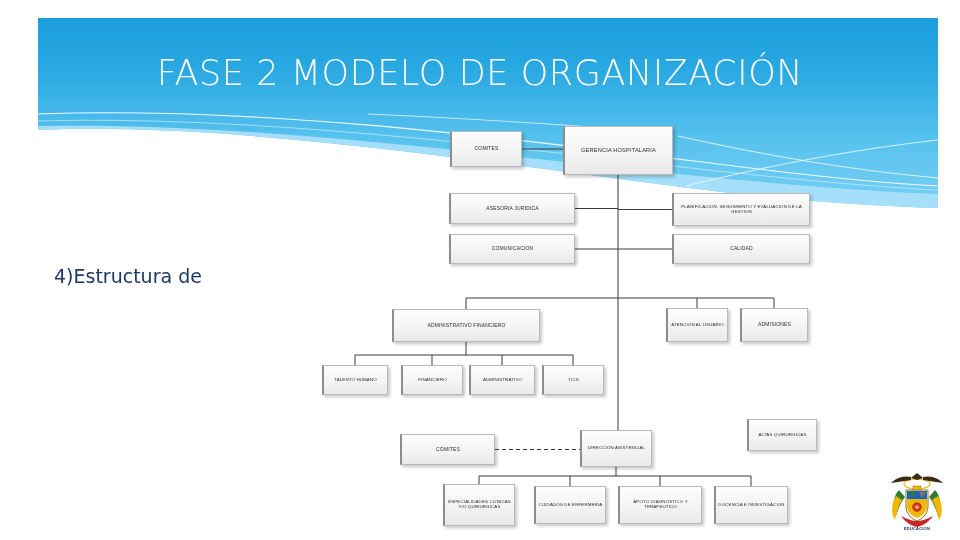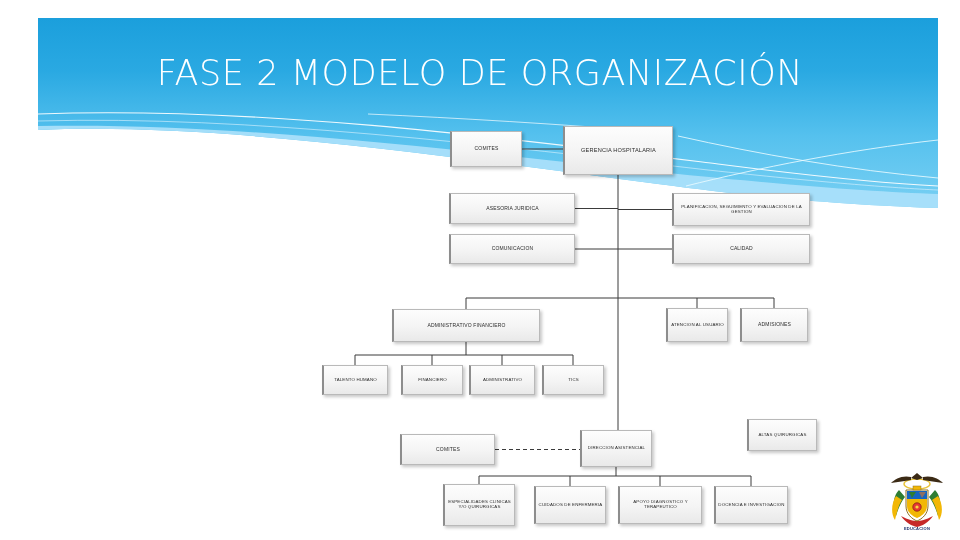--- a/index.html
+++ b/index.html
@@ -95,20 +95,21 @@
       <path d="M0,103 C210,97 460,128 670,152 C780,164 855,170 900,172" fill="none" stroke="#d8f1fd" stroke-width="0.8" opacity="0.8"></path>
       <path d="M640,118 C720,136 810,152 900,160" fill="none" stroke="#eafaff" stroke-width="1" opacity="0.85"></path>
       <path d="M648,168 C720,150 810,132 900,122" fill="none" stroke="#eafaff" stroke-width="1" opacity="0.85"></path>
       <path d="M330,96 C420,100 520,106 620,114" fill="none" stroke="#ffffff" stroke-width="0.9" opacity="0.75"></path>
     </svg>
   </div>
 
   <div id="page-title">FASE 2 MODELO DE ORGANIZACIÓN</div>
 
   <div id="caption">
+    <div>4)Estructura de</div>
   </div>
 
   <div id="chart">
     <svg id="wires" viewBox="0 0 960 540">
         <path d="M618 175 L618 449" stroke="#3b3b3b" stroke-width="1" fill="none"></path>
         <path d="M575 208.5 L618 208.5" stroke="#3b3b3b" stroke-width="1" fill="none"></path>
         <path d="M618 209.5 L672 209.5" stroke="#3b3b3b" stroke-width="1" fill="none"></path>
         <path d="M575 249 L618 249" stroke="#3b3b3b" stroke-width="1" fill="none"></path>
         <path d="M618 249 L672 249" stroke="#3b3b3b" stroke-width="1" fill="none"></path>
         <path d="M522 149 L563 149" stroke="#3b3b3b" stroke-width="1" fill="none"></path>

